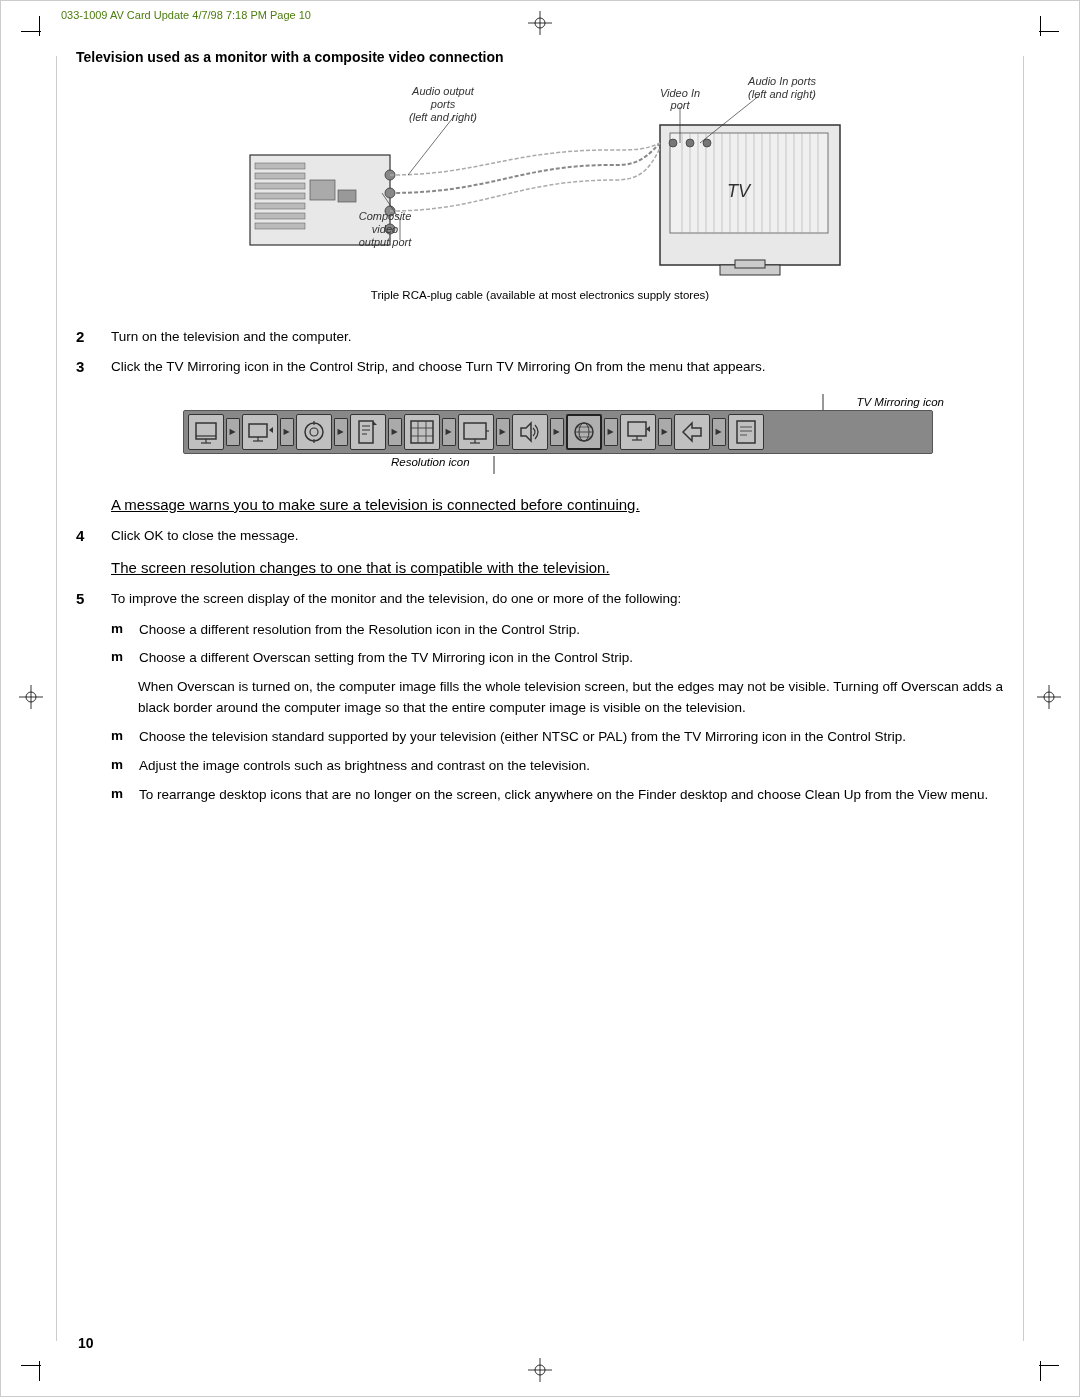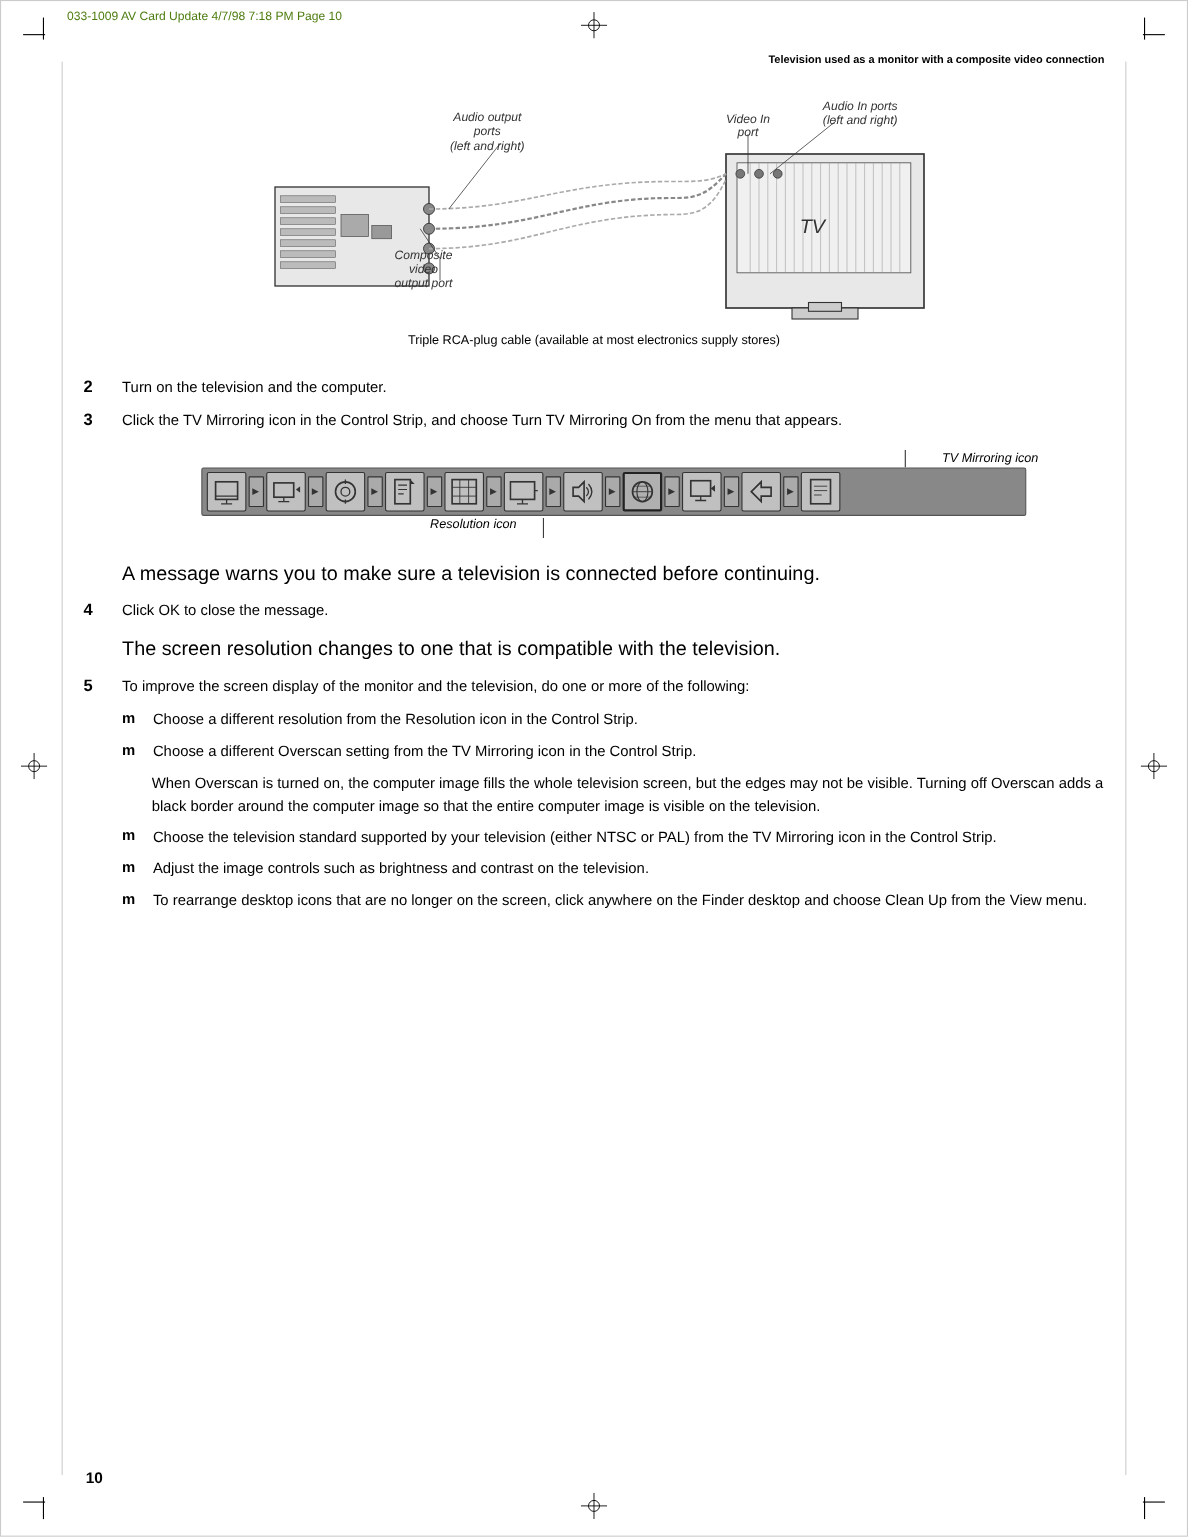--- a/index.html
+++ b/index.html
@@ -51,24 +51,23 @@
     .crop-br-v { bottom: 15px; right: 38px; width: 1px; height: 20px; }
 
     
     .content {
       margin: 20px 75px 40px 75px;
     }
 
     
     .section-heading {
       font-family: Arial, Helvetica, sans-serif;
-      font-size: 10px;
+      font-size: 14px;
       font-weight: bold;
-      text-align: right;
-      margin-bottom: 20px;
+      text-align: left;
     }
 
     
     .diagram-container {
       display: flex;
       flex-direction: column;
       align-items: center;
       margin-bottom: 8px;
       position: relative;
     }
@@ -174,24 +173,25 @@
       font-style: italic;
       font-size: 11.5px;
       align-self: flex-start;
       margin-left: 280px;
       margin-top: 2px;
     }
 
     
     .info-paragraph {
       font-family: Arial, Helvetica, sans-serif;
-      font-size: 18px;
+      font-size: 15px;
       line-height: 1.55;
       margin-bottom: 10px;
       margin-left: 35px;
+      text-decoration: underline;
     }
 
     
     .sub-item {
       display: flex;
       margin-bottom: 8px;
       align-items: flex-start;
       margin-left: 35px;
     }
     .sub-bullet {

